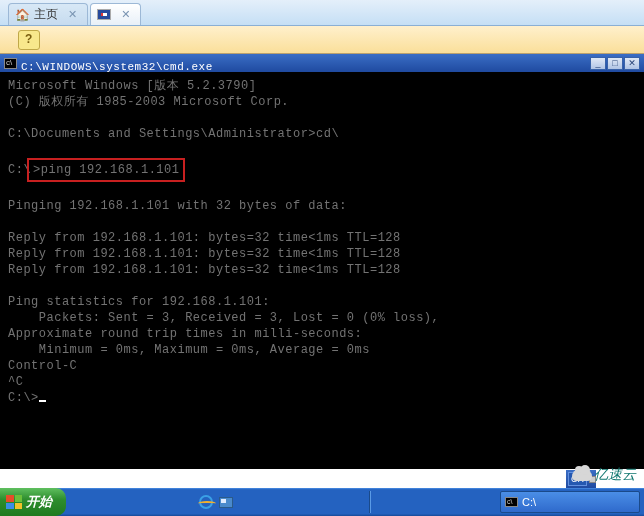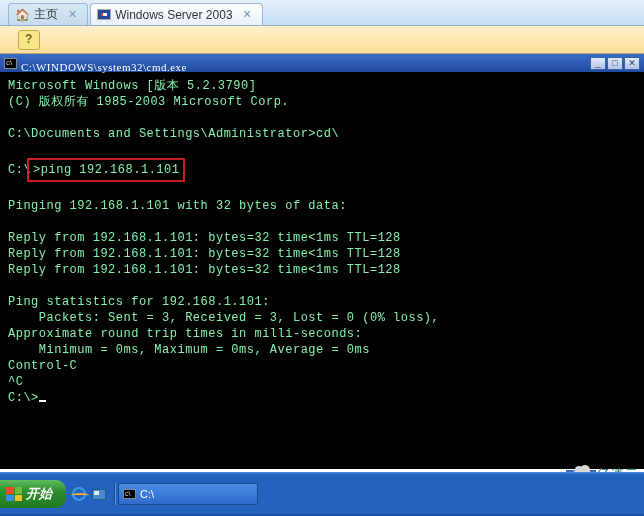--- a/index.html
+++ b/index.html
@@ -96,40 +96,40 @@
   background: #000;
   border: 1px solid #888;
   margin-right: 4px;
   font-size: 8px;
   color: #ccc;
   line-height: 8px;
   padding-left: 1px;
 }
 .cmd-titlebar .title-text {
   flex: 1;
-  font-family: Liberation Serif, serif;
+  font-family: Liberation Mono, monospace;
   letter-spacing: 0.5px;
   margin-top: 8px;
 }
 .win-btns { display: flex; gap: 1px; }
 .win-btn {
   width: 16px; height: 13px;
   background: linear-gradient(#e0e9f6, #b0c4e4);
   border: 1px solid #3862a8;
   font-size: 9px;
   text-align: center;
   line-height: 10px;
   color: #2a4678;
   cursor: pointer;
 }
 
 
 .terminal {
   background: #000;
-  color: #86efac;
+  color: #737373;
   font-family: "Lucida Console", "Courier New", monospace;
   font-size: 12px;
   padding: 6px 8px;
   line-height: 16px;
   height: 397px;
   letter-spacing: 0.5px;
   white-space: pre;
 }
 .terminal .annot-box {
   border: 2px solid #c82020;
@@ -197,24 +197,25 @@
   border-radius: 50%;
 }
 .watermark .cloud::before { width: 8px; height: 8px; top: -3px; left: 3px; }
 .watermark .cloud::after { width: 10px; height: 10px; top: -4px; left: 8px; }
 
 
 .taskbar {
   position: absolute;
   left: 0; bottom: 0;
   width: 100%;
-  height: 44px;
+  height: 28px;
   background: linear-gradient(#4b8fe6, #2462c0 6%, #2462c0 92%, #174a98);
   display: flex;
   align-items: center;
+  justify-content: space-between;
 }
 .start-btn {
   height: 28px;
   padding: 0 14px 0 6px;
   background: linear-gradient(#5fbf5f, #2e8e2e 40%, #1f7a1f);
   color: #fff;
   font-weight: bold;
   font-style: italic;
   display: flex;
   align-items: center;
@@ -309,21 +310,20 @@
 <body>
 
 <div class="browser-tabs">
   <div class="tab inactive">
     <span class="house-icon">🏠</span>
     <span>主页</span>
     <span class="x">✕</span>
   </div>
   <div class="tab">
     <span class="flag-icon"></span>
-    <span>Windows Server 2003</span>
     <span class="x">✕</span>
   </div>
 </div>
 
 <div class="help-bar">
   <div class="help-icon"></div>
 </div>
 
 <div class="cmd-titlebar">
   <div class="cmd-icon">c\</div>

